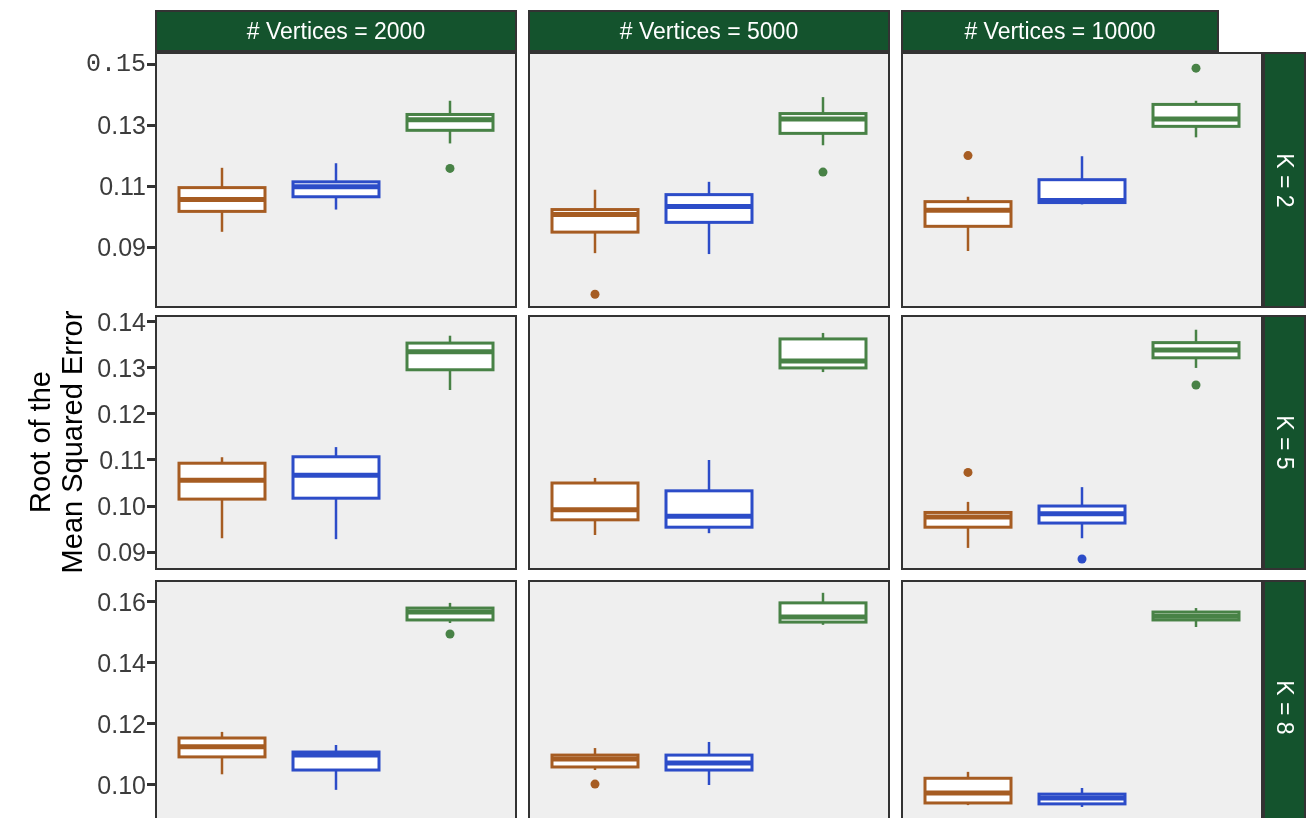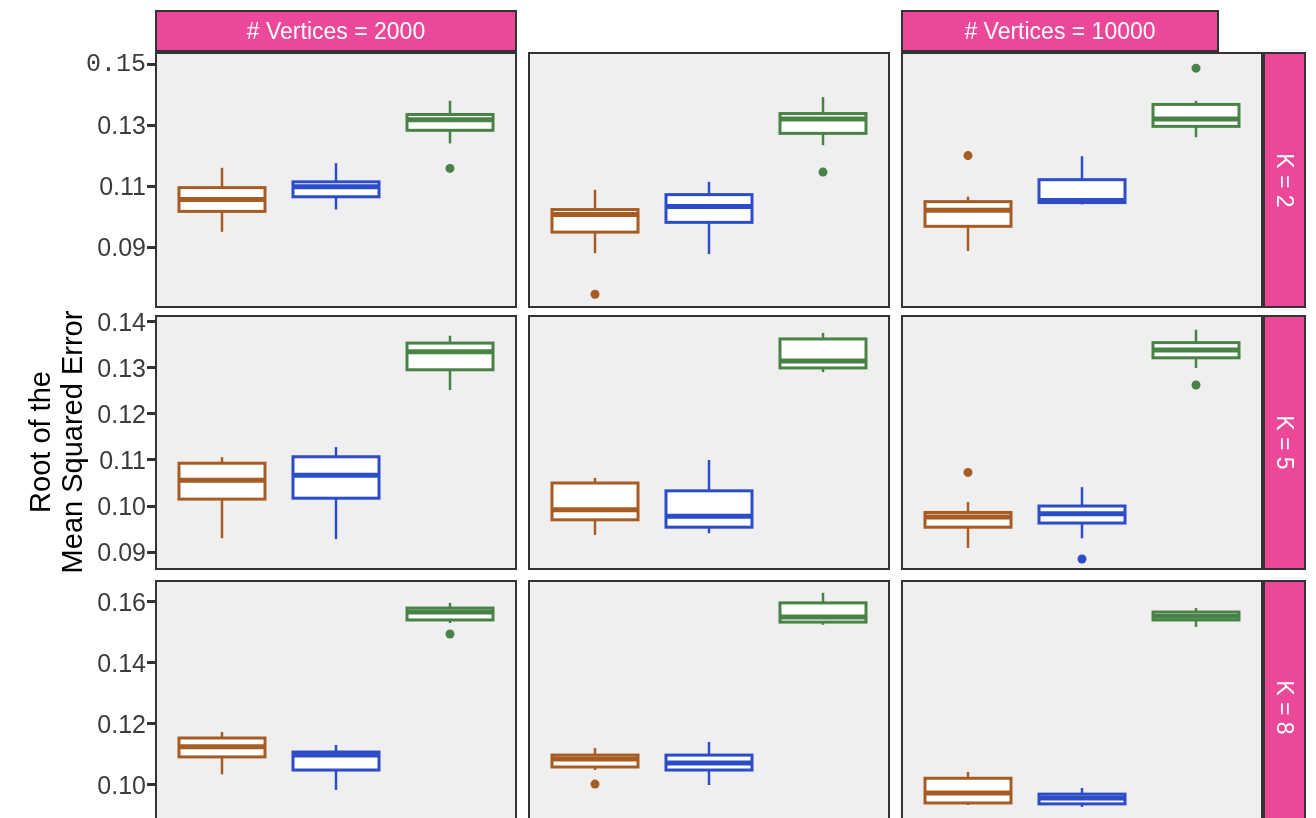--- a/index.html
+++ b/index.html
@@ -12,21 +12,21 @@
     position:absolute; left:56px; top:442px;
     transform:translate(-50%,-50%) rotate(-90deg);
     font-size:29px; line-height:1.12; color:#000;
     text-align:center; white-space:nowrap;
   }
   .panel {
     position:absolute; background:#EFEFEF;
     border:2px solid #333333; box-sizing:border-box;
   }
   .col-strip, .row-strip {
-    position:absolute; background:#ec4899;
+    position:absolute; background:#14532d;
     border:2px solid #333333; box-sizing:border-box;
     display:flex; align-items:center; justify-content:center;
     color:#FFFFFF; font-size:23px; overflow:hidden;
   }
   .row-strip span { transform:rotate(90deg); white-space:nowrap; }
   .tick-label {
     position:absolute; left:0; width:146px; text-align:right;
     font-size:25px; color:#3C3C3C; line-height:1;
   }
   .tick-mark {
@@ -37,20 +37,23 @@
 </head>
 <body>
 
 <div id="figure">
   <div class="y-axis-title">
     <div>Root of the</div>
     <div>Mean Squared Error</div>
   </div>
 <div class="col-strip" style="left: 155px; top: 10px; width: 362px; height: 42px;">
       <div># Vertices = 2000</div>
+    </div>
+    <div class="col-strip" style="left: 528px; top: 10px; width: 362px; height: 42px;">
+      <div># Vertices = 5000</div>
     </div>
     <div class="col-strip" style="left: 901px; top: 10px; width: 318px; height: 42px;">
       <div># Vertices = 10000</div>
     </div>
     <div class="row-strip" style="left: 1263px; top: 52px; width: 43px; height: 256px;">
       <span>K = 2</span>
     </div>
     <div class="tick-label" style="top: 52.1905px; font-family: Liberation Mono, monospace;">0.15</div>
     <div class="tick-mark" style="top: 62.6905px;"></div>
     <div class="tick-label" style="top: 113.143px;">0.13</div>

